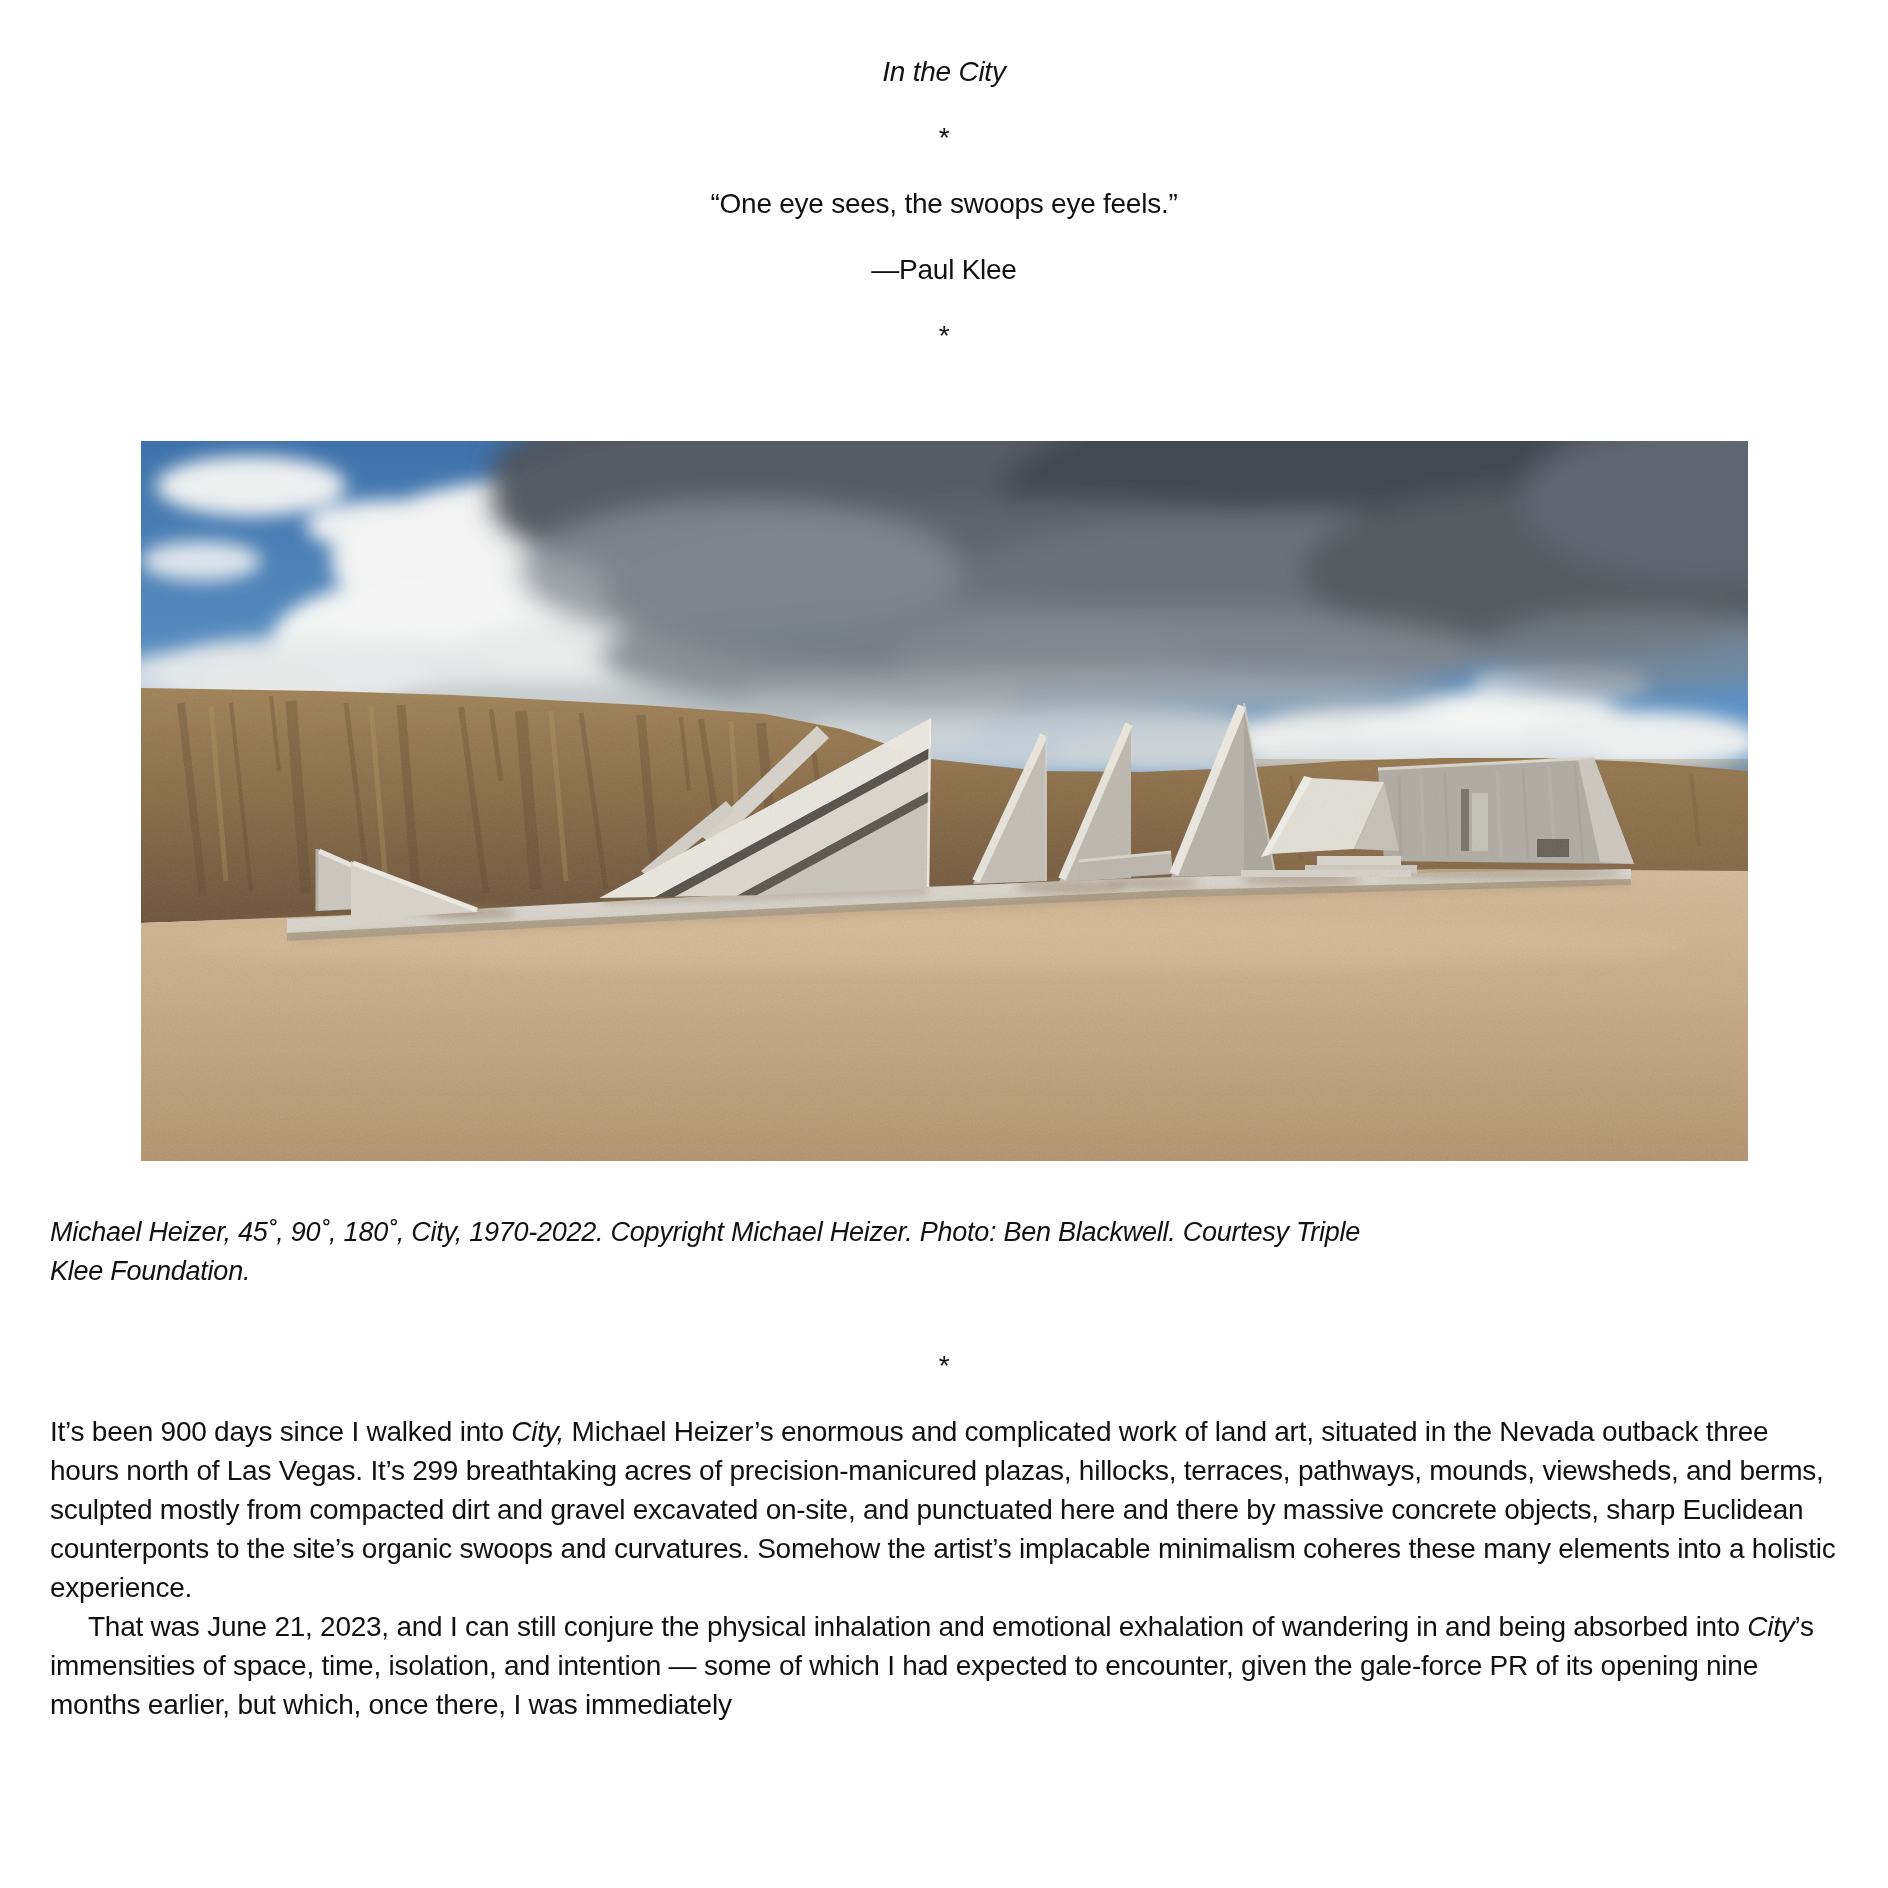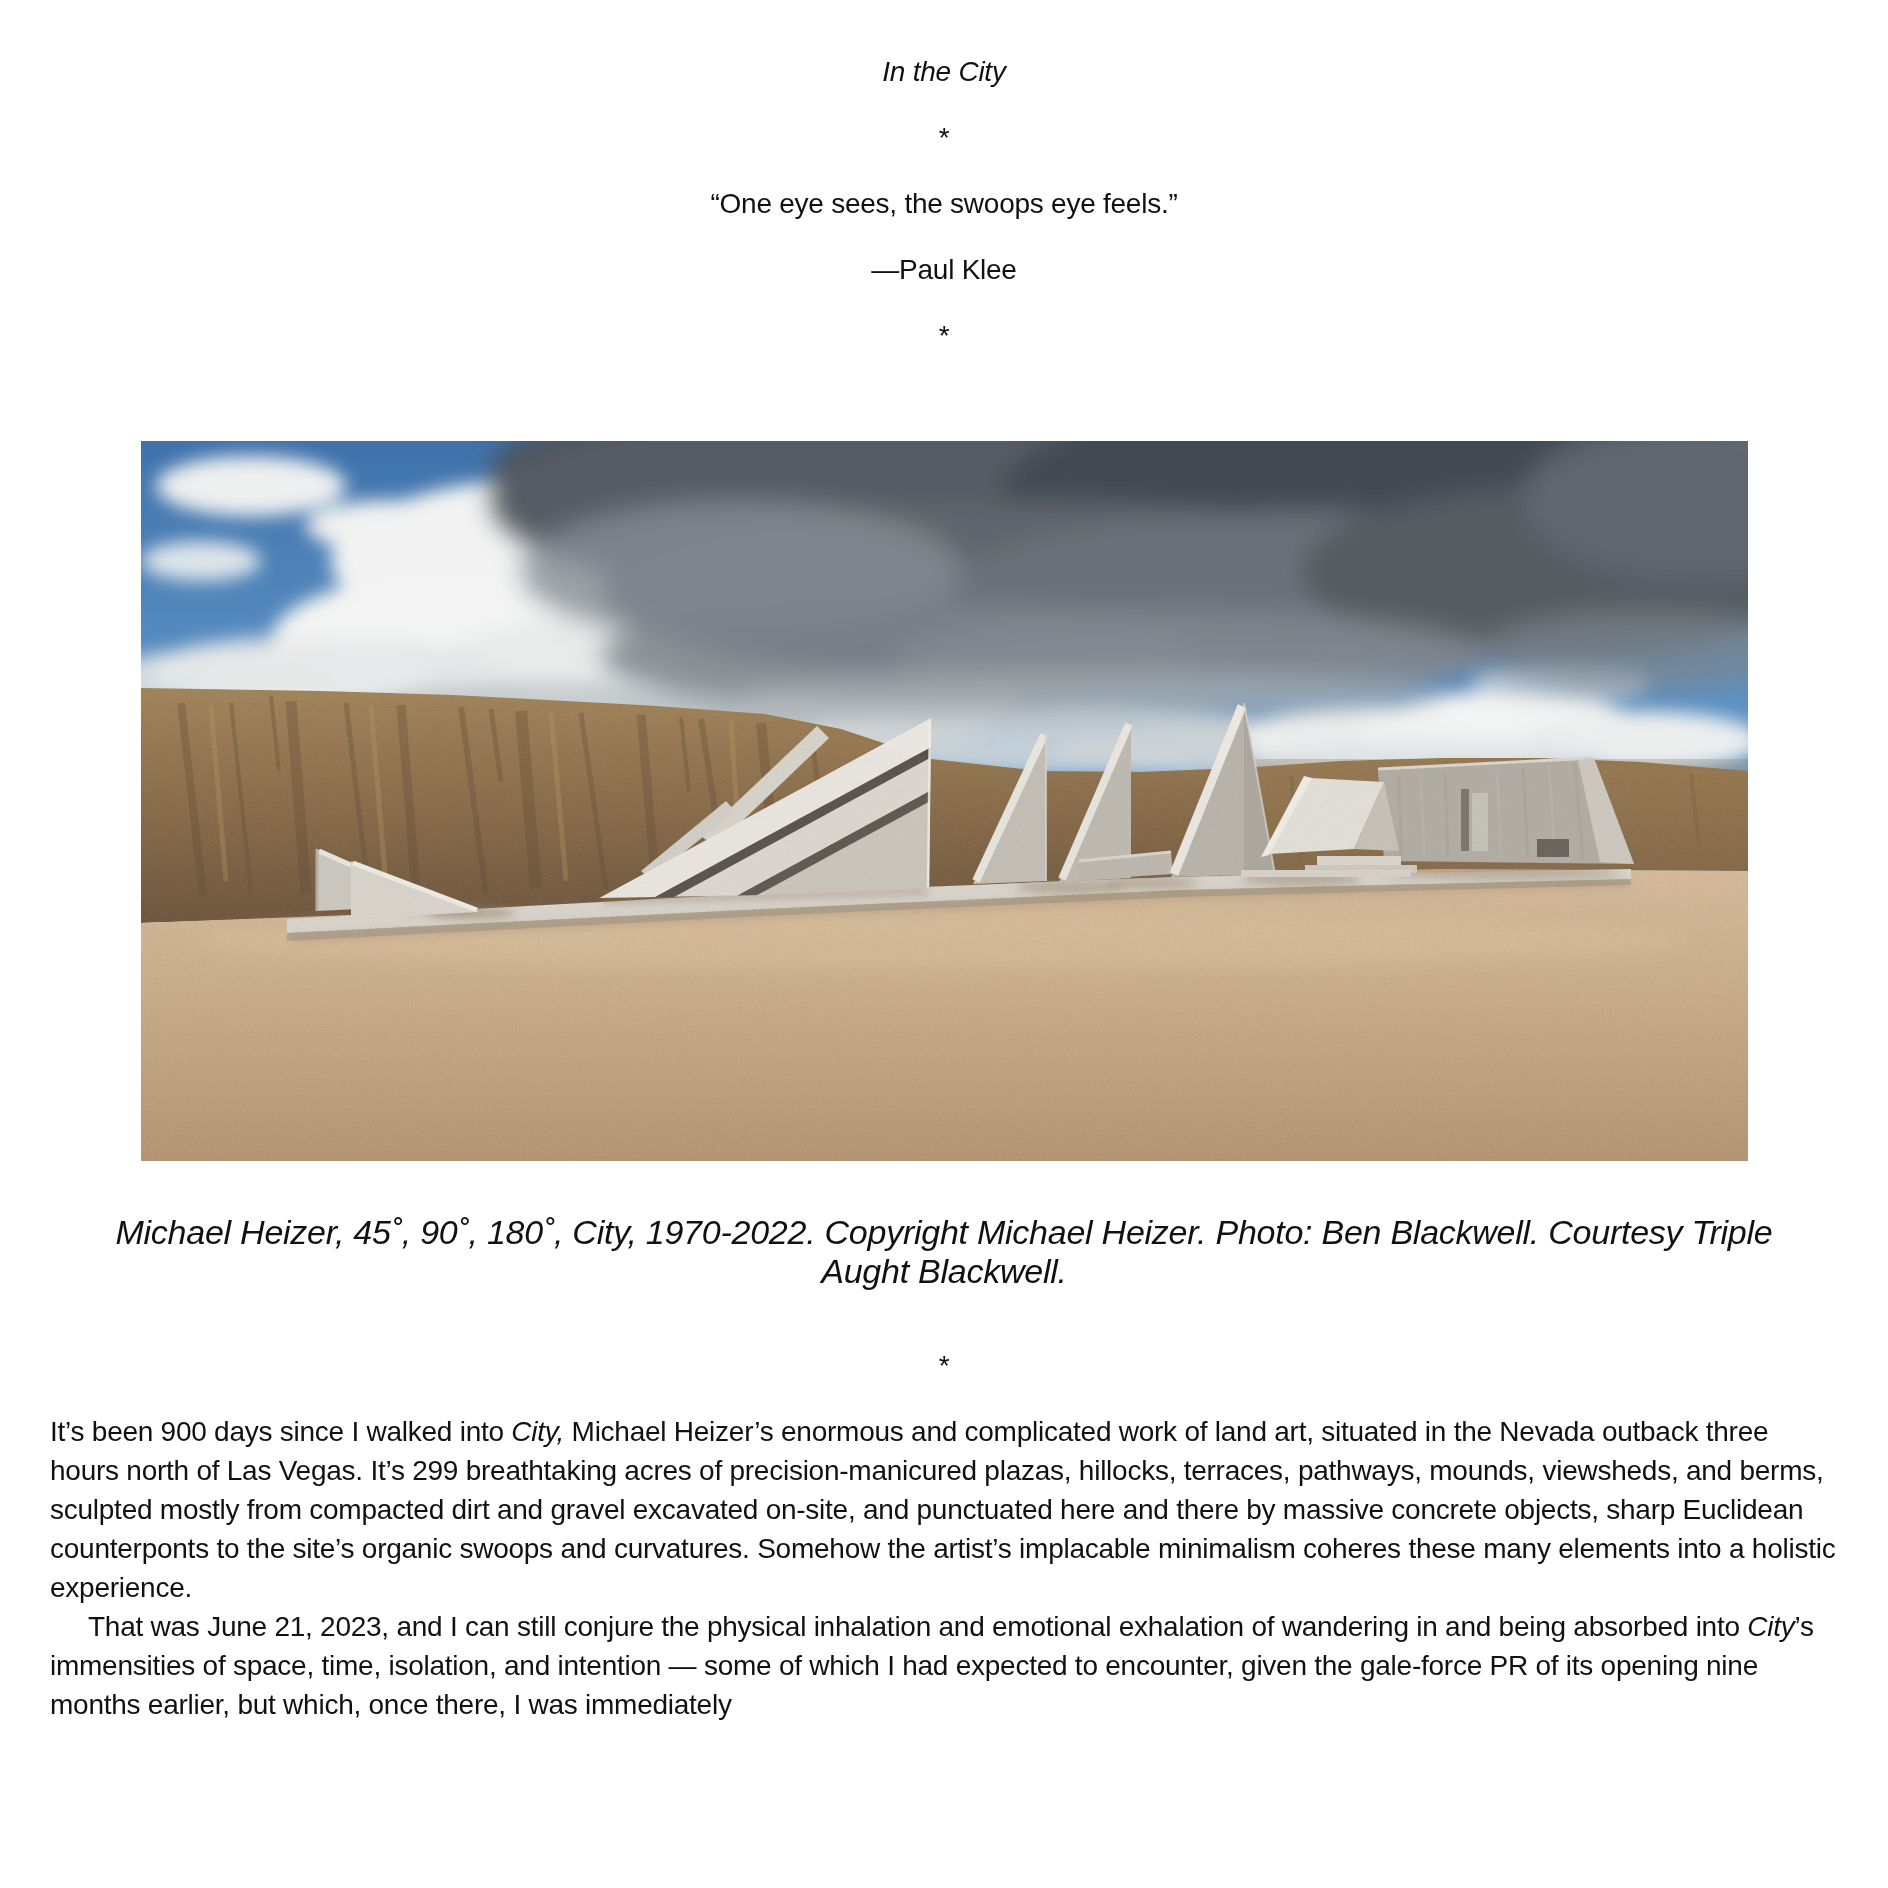--- a/index.html
+++ b/index.html
@@ -11,22 +11,22 @@
   }
   .doc { padding: 52px 50px 0 50px; }
   .doc p { margin: 0 0 27px 0; font-size: 28px; line-height: 39px; }
   .center { text-align: center; }
   .italic { font-style: italic; }
   .sep { text-align: center; }
   #separator-3 { margin-top: 55px; }
   figure { margin: 86px 0 0 0; padding: 0; }
   .photo { width: 1607px; height: 720px; margin: 0 auto; }
   .photo svg { display: block; width: 1607px; height: 720px; }
-  figcaption { margin-top: 52px; font-style: italic; text-align: center;
-               font-size: 34px; line-height: 39px; }
+  figcaption { margin-top: 52px; font-style: italic; 
+               font-size: 27px; line-height: 39px; }
   .body-text p { margin: 0; text-align: left; }
   .body-text p.indented { text-indent: 38px; }
   .body-text i, figcaption i { font-style: italic; }
 </style>
 </head>
 <body>
 
 <main class="doc">
 
   <p class="center italic">In the City</p>
@@ -238,21 +238,21 @@
           <rect x="1164" y="424" width="112" height="8" fill="#ccc8bf"></rect>
           <rect x="1100" y="429" width="170" height="7" fill="#d6d2c9"></rect>
         </g>
 
         <rect x="0" y="430" width="1607" height="290" clip-path="url(#groundClip)" filter="url(#grain)" opacity="0.16"></rect>
         <rect x="0" y="247" width="1607" height="235" clip-path="url(#bermClip)" filter="url(#grain)" opacity="0.10"></rect>
       </svg>
     </div>
     <figcaption>
       <div>Michael Heizer, 45˚, 90˚, 180˚, City, 1970-2022. Copyright Michael Heizer. Photo: Ben Blackwell. Courtesy Triple</div>
-      <div>Aught Blackwell.</div>
+      <div>Klee Foundation.</div>
     </figcaption>
   </figure>
 
   <p class="sep" id="separator-3">*</p>
 
   <div class="body-text">
     <p><span>It’s been 900 days since I walked into </span><i>City,</i><span> Michael Heizer’s enormous and complicated work of land art, situated in the Nevada outback three hours north of Las Vegas. It’s 299 breathtaking acres of precision-manicured plazas, hillocks, terraces, pathways, mounds, viewsheds, and berms, sculpted mostly from compacted dirt and gravel excavated on-site, and punctuated here and there by massive concrete objects, sharp Euclidean counterponts to the site’s organic swoops and curvatures. Somehow the artist’s implacable minimalism coheres these many elements into a holistic experience.</span></p>
     <p class="indented"><span>That was June 21, 2023, and I can still conjure the physical inhalation and emotional exhalation of wandering in and being absorbed into </span><i>City</i><span>’s immensities of space, time, isolation, and intention — some of which I had expected to encounter, given the gale-force PR of its opening nine months earlier, but which, once there, I was immediately</span></p>
   </div>
 

